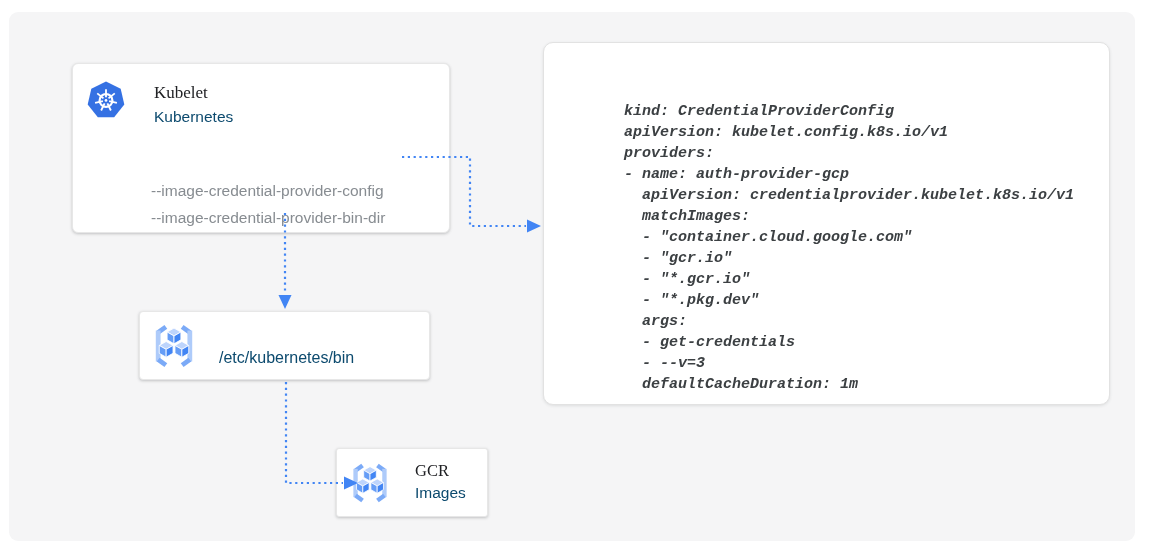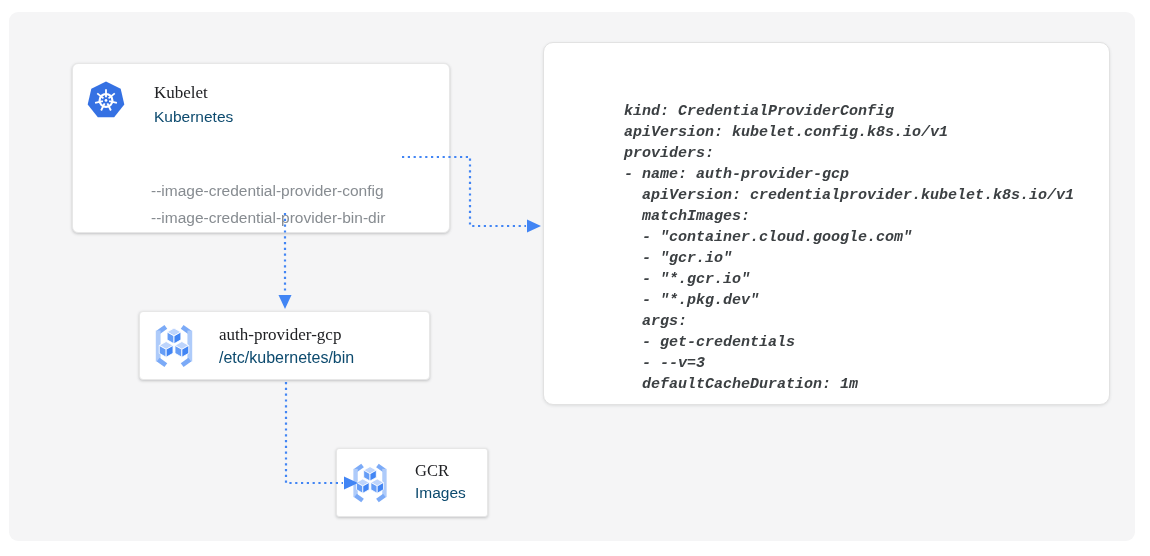--- a/index.html
+++ b/index.html
@@ -146,21 +146,20 @@
     <div class="flags">
       <div>--image-credential-provider-config</div>
       <div>--image-credential-provider-bin-dir</div>
     </div>
   </div>
 
   <div class="node" id="auth-box">
     <svg class="icon" viewBox="0 0 48 48">
         <use href="#gcr-logo"></use>
       </svg>
-    <div class="title">auth-provider-gcp</div>
     <div class="subtitle">/etc/kubernetes/bin</div>
   </div>
 
   <div class="node" id="gcr-box">
     <svg class="icon" viewBox="0 0 48 48">
         <use href="#gcr-logo"></use>
       </svg>
     <div class="title">GCR</div>
     <div class="subtitle">Images</div>
   </div>

